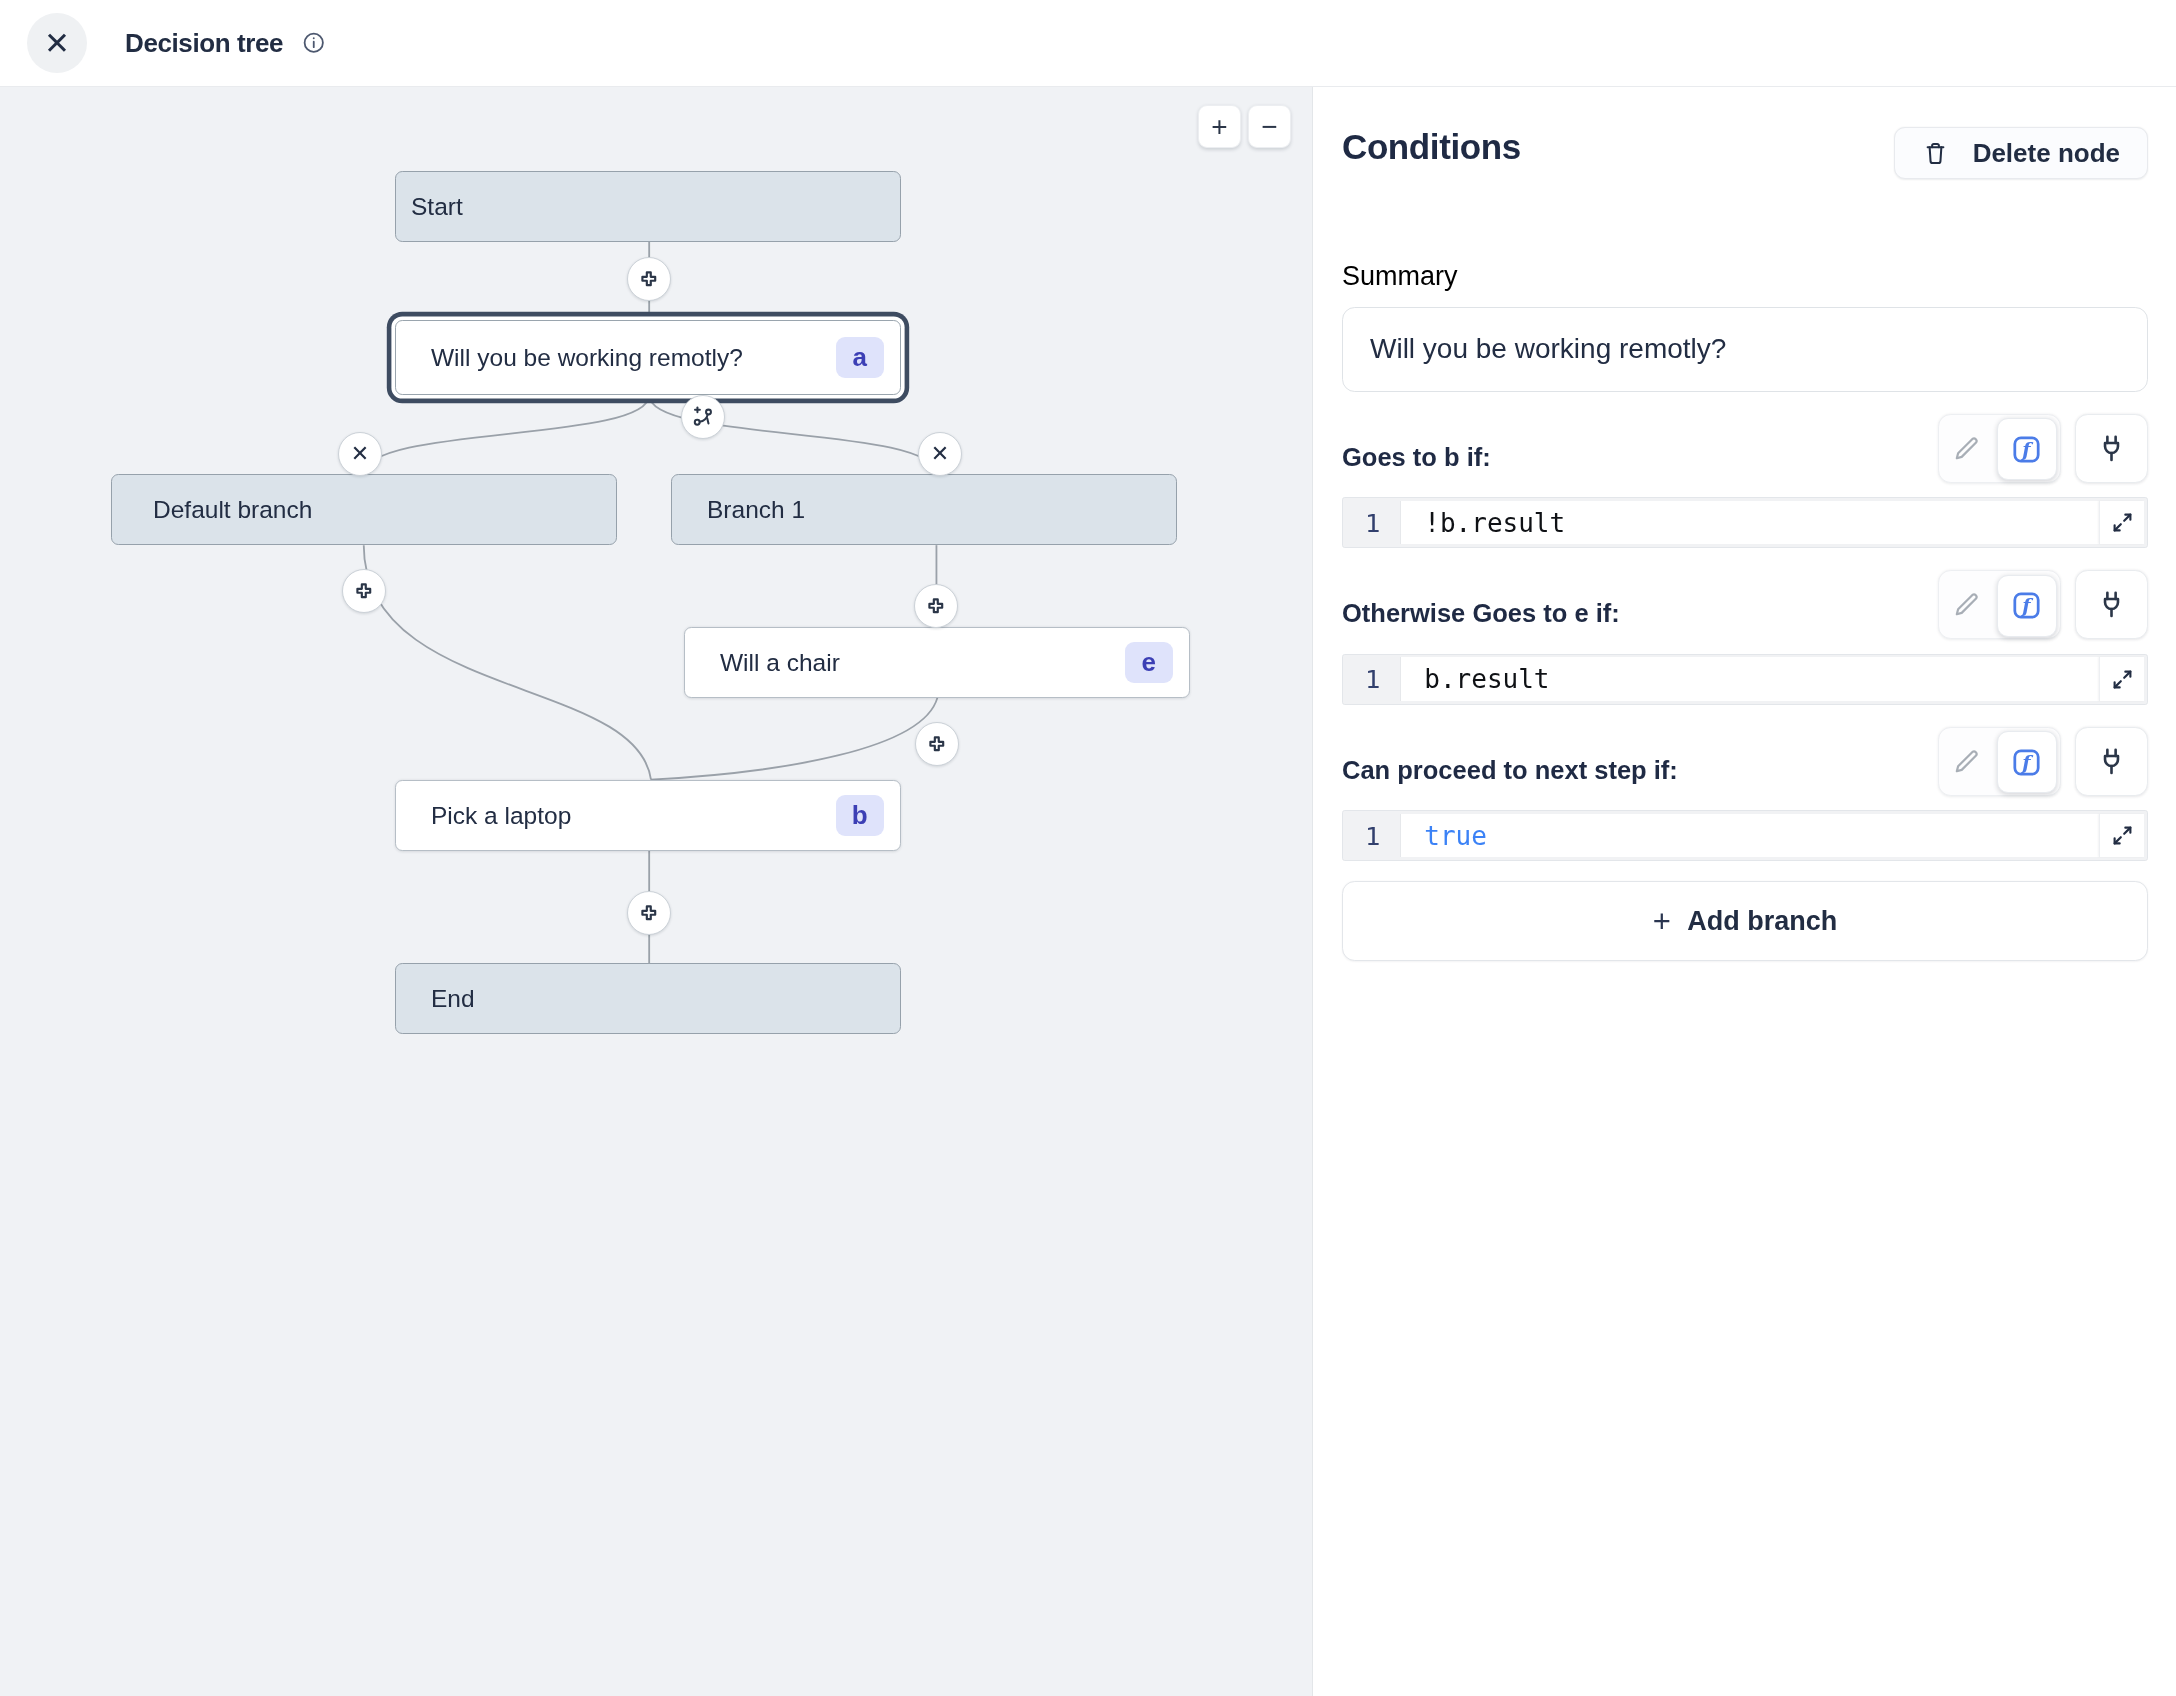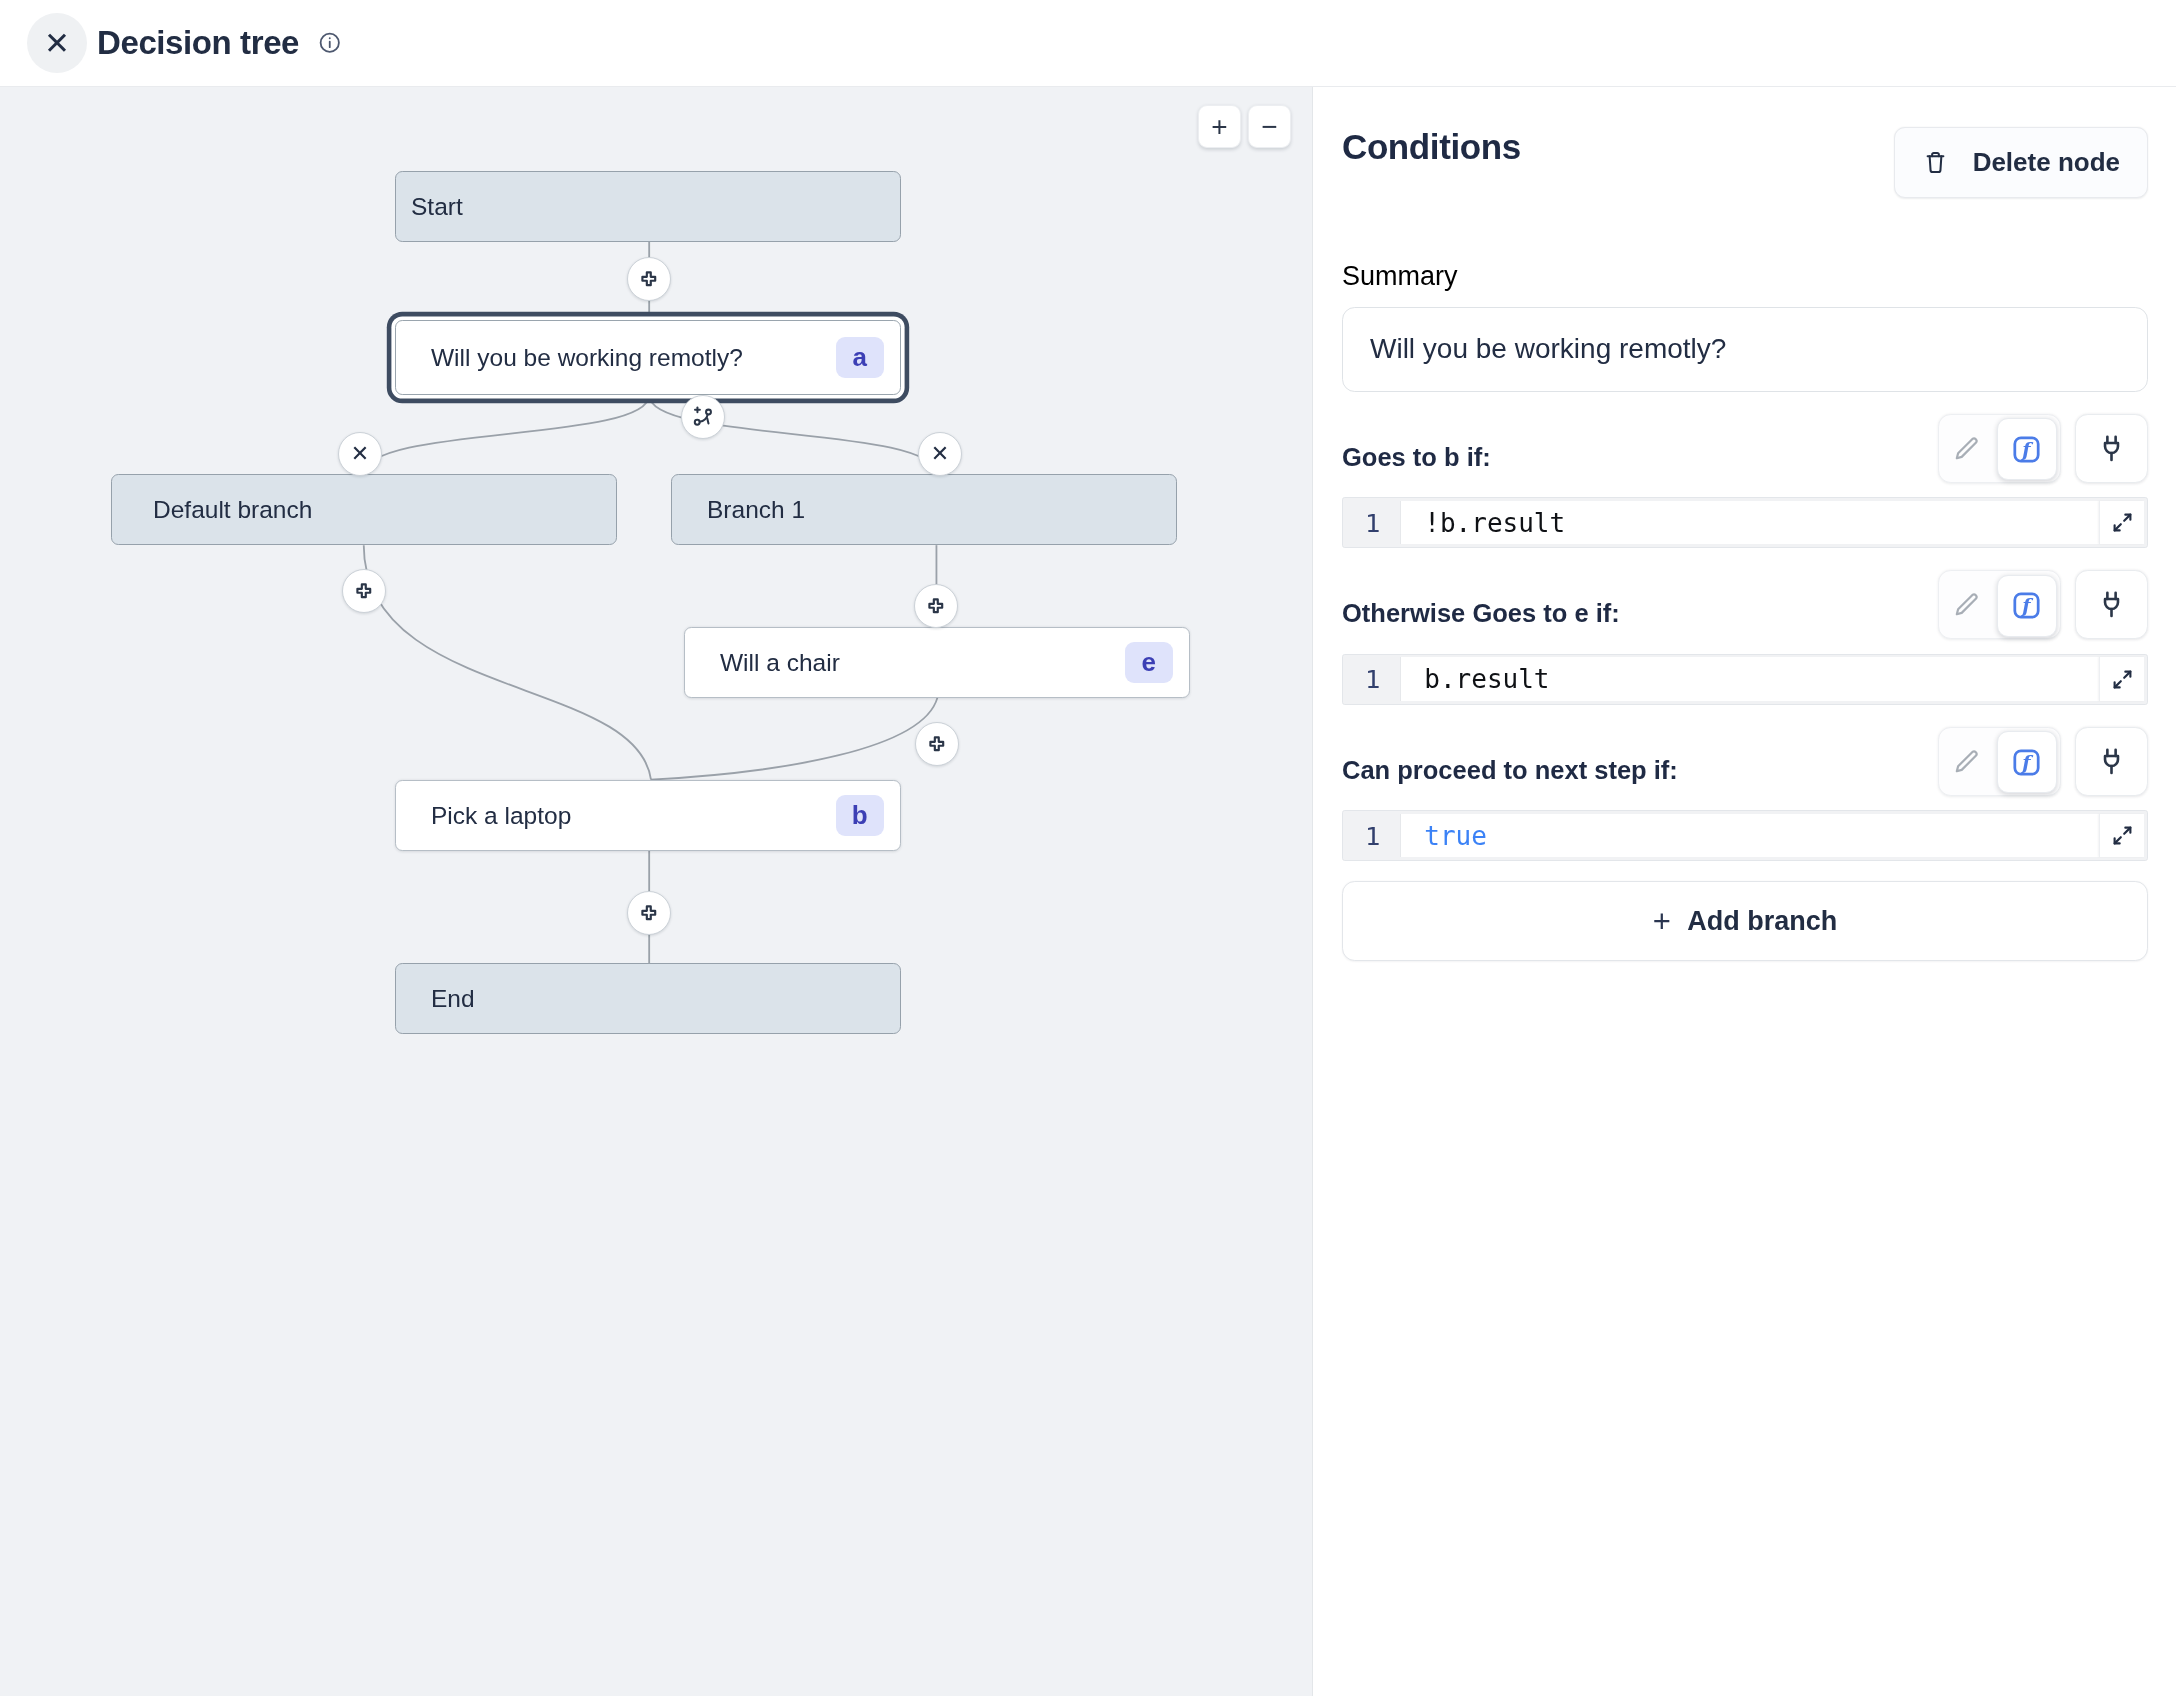--- a/index.html
+++ b/index.html
@@ -5,21 +5,21 @@
   * { margin:0; padding:0; box-sizing:border-box; }
   html,body { width:2177px; height:1696px; }
   body { font-family:"Liberation Sans", sans-serif; background:#ffffff; color:#222d43; overflow:hidden; }
   .app { position:relative; width:2177px; height:1696px; }
 
   
   .topbar { position:absolute; left:0; top:0; width:2177px; height:87px; background:#ffffff;
             border-bottom:0.9px solid #e9ebee; display:flex; align-items:center; padding-left:27px; z-index:5; }
   .close-btn { width:60px; height:60px; border-radius:50%; background:#eff1f3; border:none; cursor:pointer;
                display:grid; place-items:center; font-size:31px; color:#222d43; line-height:1; }
-  .app-title { font-size:33px; font-weight:700; color:#222d43; margin-left:10px; letter-spacing:-0.4px; }
+  .app-title { font-size:26px; font-weight:700; color:#222d43; margin-left:38px; letter-spacing:-0.4px; }
   .info-ic { margin-left:18px; display:grid; place-items:center; }
 
   
   .canvas { position:absolute; left:0; top:87px; width:1312px; height:1609px; background:#f0f2f5; }
   .edges-layer { position:absolute; left:0; top:0; width:1312px; height:1609px; pointer-events:none; }
   .edges-layer path { stroke:#9aa1a9; stroke-width:2; fill:none; }
 
   .node { position:absolute; width:506px; height:71px; border-radius:7.3px; display:flex; align-items:center;
           padding:0 16.4px 0 35px; font-size:24.5px; color:#222d43; background:#dbe3ea; cursor:pointer; }
   .node--gray  { background:#dbe3ea; border:1.4px solid #96a1ab; }
@@ -36,21 +36,21 @@
 
   .zoom-btn { position:absolute; width:43px; height:43px; border-radius:9px; background:#ffffff; cursor:pointer;
               border:0.9px solid #eceef1; box-shadow:0 1.8px 3.6px rgba(23,32,48,.15); display:grid; place-items:center;
               font-size:28px; color:#2b3648; line-height:1; }
 
   
   .panel { position:absolute; left:1312px; top:87px; width:865px; height:1609px; background:#ffffff;
            border-left:0.9px solid #e3e6e9; padding:40px 29px 0 29px; }
   .panel-head { display:flex; justify-content:space-between; align-items:flex-start; height:73px; }
   .panel-title { font-size:35px; font-weight:700; color:#1f2a44; letter-spacing:-0.4px; }
-  .delete-btn { height:71px; padding:0 27px; border-radius:11px; background:#fbfcfe; border:0.9px solid #e8eaee;
+  .delete-btn { height:52px; padding:0 27px; border-radius:11px; background:#fbfcfe; border:0.9px solid #e8eaee;
                 box-shadow:0 0.9px 1.8px rgba(16,24,40,.08); display:flex; align-items:center; gap:24px; cursor:pointer;
                 font-family:"Liberation Sans", sans-serif; font-size:26px; font-weight:700; color:#222d43; }
 
   .summary-label { margin-top:61px; font-size:27px; color:#000000; }
   .summary-input { margin-top:14.5px; display:block; width:100%; height:85px; border:1.4px solid #dfe3e7;
                    border-radius:12.7px; background:#ffffff; font-family:"Liberation Sans", sans-serif;
                    font-size:28px; color:#222d43; padding:0 27px; outline:none; }
 
   .cond-head { display:flex; justify-content:space-between; align-items:flex-end; margin-top:22px; }
   .cond-head:first-of-type { margin-top:23.6px; }

